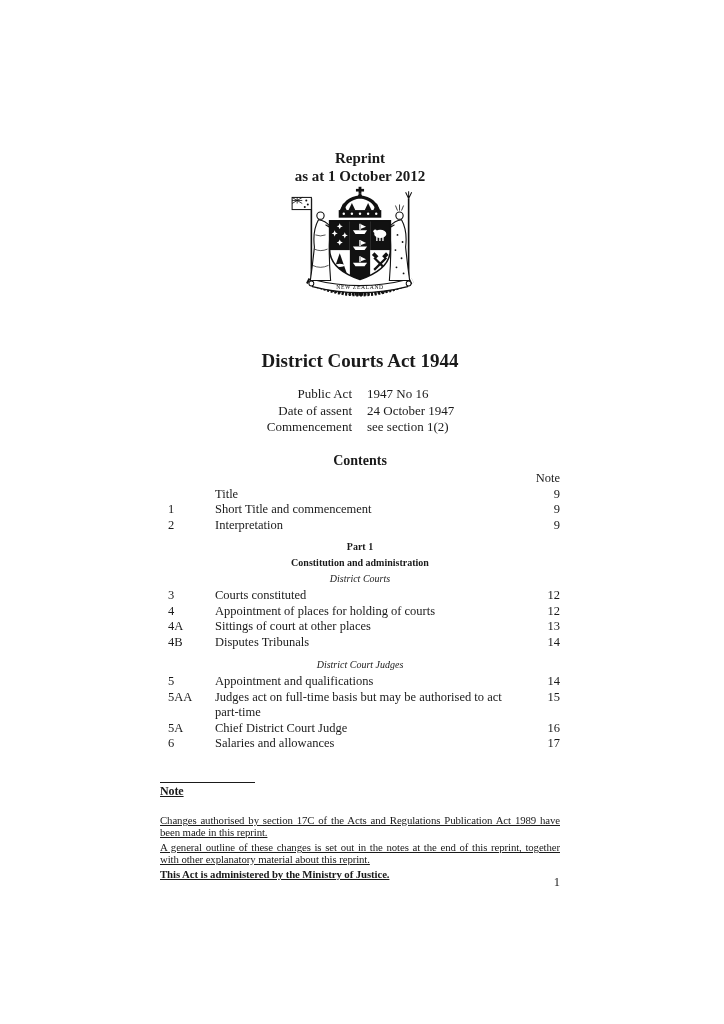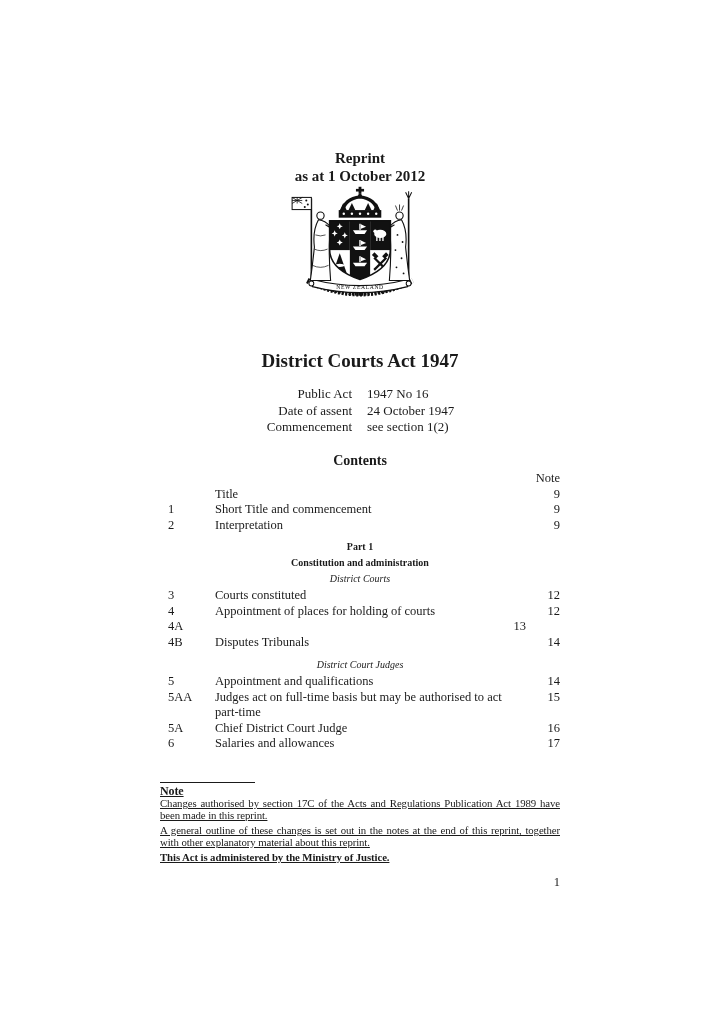--- a/index.html
+++ b/index.html
@@ -35,21 +35,21 @@
   .toc-title { padding-right:6px; }
   .toc-page { text-align:right; }
   .toc-part { text-align:center; font-weight:bold; font-size:10px; }
   .toc-part.first { margin-top:6px; }
   .toc-sub { text-align:center; font-style:italic; font-size:10px; margin-top:1px; margin-bottom:2px; }
   .toc-sub.spaced { margin-top:7px; }
 
   .footnote { top:782px; font-size:10.8px; line-height:11.6px; letter-spacing:-0.1px;text-decoration:underline; }
   .fn-rule { width:95px; border-top:1.2px solid #1a1a1a; }
   .fn-note { font-weight:bold; font-size:12px; margin-top:2px; line-height:13px; }
-  .fn-p { margin-top:0; text-align:justify; }
+  .fn-p { margin-top:17px; text-align:justify; }
   .fn-p + .fn-p { margin-top:4px; }
   .fn-bold { font-weight:bold; text-align:left; margin-top:4.5px; }
 
   .page-num { top:875px; text-align:right; font-size:12.5px; }
 
   svg .ln { stroke:#111; fill:none; }
 </style>
 </head>
 <body>
 
@@ -173,21 +173,21 @@
         <rect x="54" y="23.5" width="42" height="7.5" fill="#111"></rect>
         <circle cx="59" cy="27.2" r="1.2" fill="#fff"></circle>
           <circle cx="67" cy="27.2" r="1.2" fill="#fff"></circle>
         <circle cx="75" cy="27.2" r="1.2" fill="#fff"></circle>
           <circle cx="83" cy="27.2" r="1.2" fill="#fff"></circle>
         <circle cx="91" cy="27.2" r="1.2" fill="#fff"></circle>
       </g>
     </svg>
   </div>
 
-  <h1 class="col act-title">District Courts Act 1947</h1>
+  <h1 class="col act-title">District Courts Act 1944</h1>
 
   <div class="col act-info" id="act-info">
       <div class="row">
         <span class="lbl">Public Act</span>
         <span class="val">1947 No 16</span>
       </div>
       <div class="row">
         <span class="lbl">Date of assent</span>
         <span class="val">24 October 1947</span>
       </div>
@@ -224,20 +224,21 @@
         <span class="toc-title">Courts constituted</span>
         <span class="toc-page">12</span>
       </div>
       <div class="toc-row">
         <span class="toc-num">4</span>
         <span class="toc-title">Appointment of places for holding of courts</span>
         <span class="toc-page">12</span>
       </div>
       <div class="toc-row">
         <span class="toc-num">4A</span>
+        <span class="toc-title">Sittings of court at other places</span>
         <span class="toc-page">13</span>
       </div>
       <div class="toc-row">
         <span class="toc-num">4B</span>
         <span class="toc-title">Disputes Tribunals</span>
         <span class="toc-page">14</span>
       </div>
       <div class="toc-sub spaced">District Court Judges</div>
       <div class="toc-row">
         <span class="toc-num">5</span>

